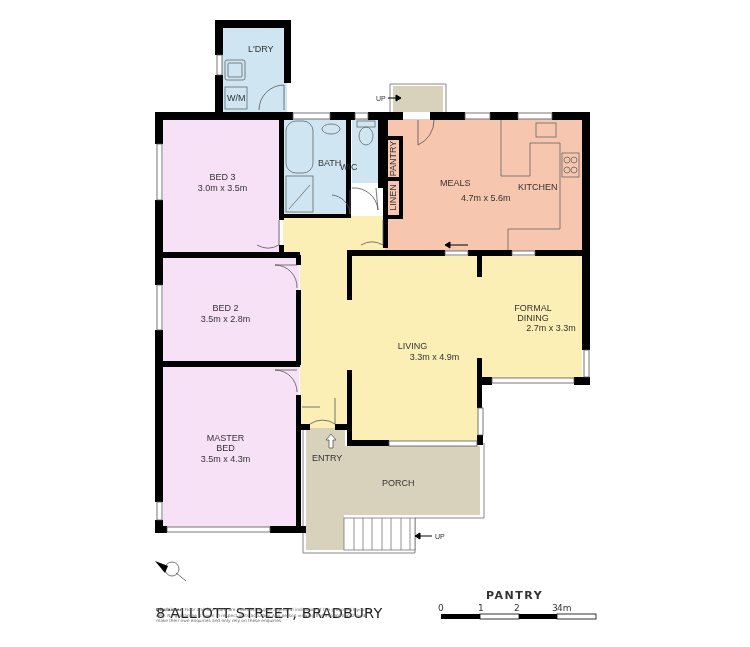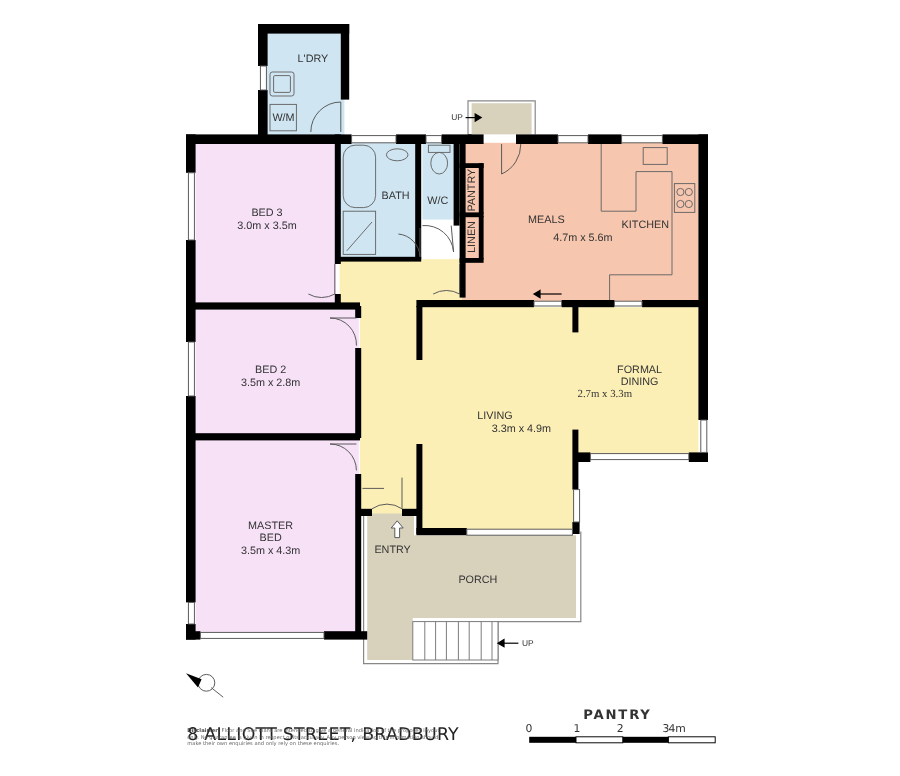--- a/index.html
+++ b/index.html
@@ -190,38 +190,38 @@
   </g>
 </svg>
 
 <div class="lbl" style="left:248px;top:44px;">L'DRY</div>
 <div class="lbl" style="left:227px;top:93px;text-align:center;">W/M</div>
 
 <div class="lbl" style="left:195px;top:172px;width:55px;">BED 3</div>
 <div class="lbl" style="left:195px;top:183px;width:55px;">3.0m x 3.5m</div>
 
 <div class="lbl" style="left:318px;top:158px;">BATH</div>
-<div class="lbl" style="left:356px;top:162px;">W/C</div>
+<div class="lbl" style="left:340px;top:162px;">W/C</div>
 
 <div class="lbl v" style="left:372px;top:153px;width:42px;">PANTRY</div>
 <div class="lbl v" style="left:377px;top:192px;width:32px;">LINEN</div>
 
 <div class="lbl" style="left:440px;top:178px;">MEALS</div>
 <div class="lbl" style="left:461px;top:193px;">4.7m x 5.6m</div>
 <div class="lbl" style="left:518px;top:182px;">KITCHEN</div>
 
 <div class="lbl" style="left:198px;top:303px;width:55px;">BED 2</div>
 <div class="lbl" style="left:198px;top:314px;width:55px;">3.5m x 2.8m</div>
 
 <div class="lbl" style="left:385px;top:341px;width:55px;">LIVING</div>
 <div class="lbl" style="left:407px;top:352px;width:55px;">3.3m x 4.9m</div>
 
 <div class="lbl" style="left:503px;top:303px;width:60px;">FORMAL</div>
 <div class="lbl" style="left:503px;top:313px;width:60px;">DINING</div>
-<div class="lbl" style="left:474px;top:323px;width:60px;font-family:Liberation Serif, serif;">2.7m x 3.3m</div>
+<div class="lbl" style="left:521px;top:323px;width:60px;">2.7m x 3.3m</div>
 
 <div class="lbl" style="left:198px;top:433px;width:55px;">MASTER</div>
 <div class="lbl" style="left:198px;top:443px;width:55px;">BED</div>
 <div class="lbl" style="left:198px;top:454px;width:55px;">3.5m x 4.3m</div>
 
 <div class="lbl" style="left:312px;top:453px;">ENTRY</div>
 <div class="lbl" style="left:382px;top:478px;">PORCH</div>
 
 <div class="lbl" style="left:376px;top:93px;font-size:7px;">UP</div>
 <div class="lbl" style="left:435px;top:531px;font-size:7px;">UP</div>

